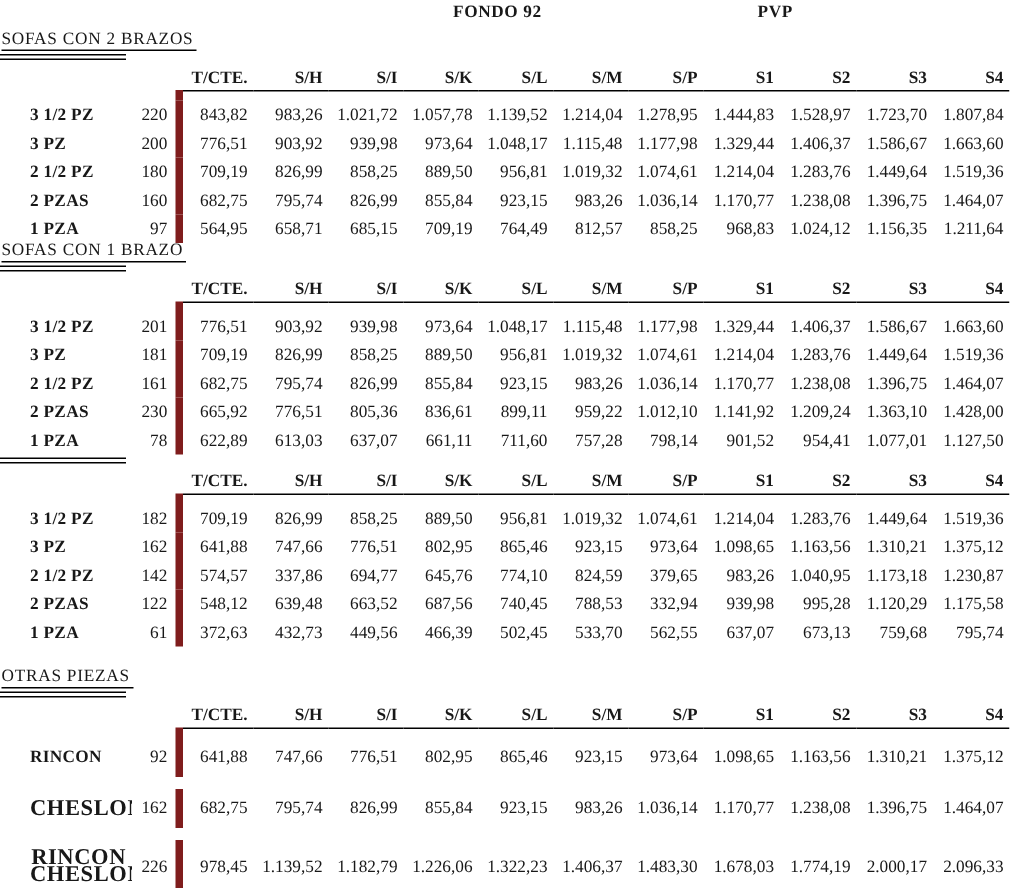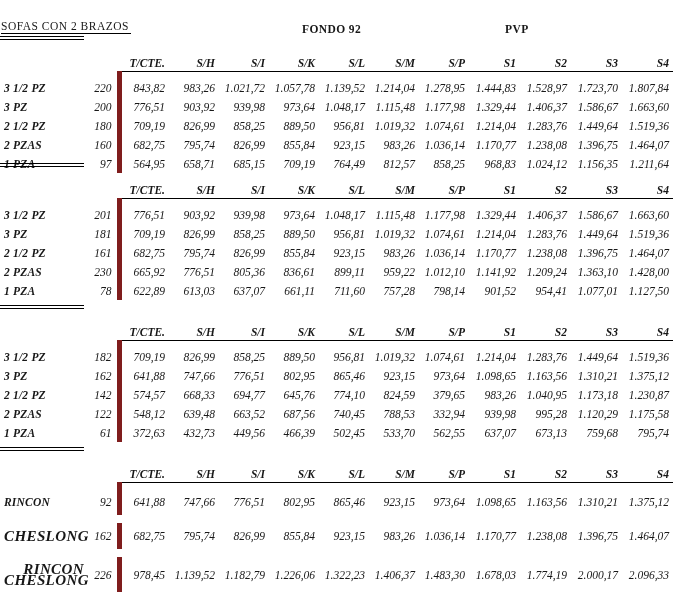--- a/index.html
+++ b/index.html
@@ -3,46 +3,46 @@
 <meta charset="utf-8">
 <style>
   html,body { margin:0; padding:0; background:#ffffff; }
   body {
     width:673px; height:592px; overflow:hidden; position:relative;
     font-family:"Liberation Serif","DejaVu Serif",serif;
     font-size:11.5px; color:#181818;
   }
   .page { position:relative; width:673px; height:592px; background:#fff; }
 
-  .top-headers { position:absolute; top:2px; left:0; width:673px; height:16px;margin-top:21px; }
+  .top-headers { position:absolute; top:2px; left:0; width:673px; height:16px; }
   .group-label { position:absolute; font-weight:bold; letter-spacing:0.4px; white-space:nowrap; }
   .group-label.fondo { left:302px; }
   .group-label.pvp  { left:505px; }
 
   .section { position:absolute; left:0; width:536px; }
   .sec-title { height:14px; line-height:13px; }
   .sec-title .title-text {
     display:inline-block; border-bottom:1px solid #000;
     letter-spacing:0.5px; padding-right:2px; margin-left:1px;
   }
   .double-rule {
     width:84px; height:2px; margin-top:2px;
     border-top:1px solid #000; border-bottom:1px solid #000;
   }
 
-  table.price-table { border-collapse:collapse; table-layout:fixed; width:673px; margin-top:12px;font-style:italic; }
+  table.price-table { border-collapse:collapse; table-layout:fixed; width:673px; margin-top:1px; }
   table.price-table th, table.price-table td { overflow:hidden; white-space:nowrap; }
   thead th {
     font-weight:bold; text-align:right; vertical-align:bottom;
     height:17px; padding:0 4px 2px 0; font-size:11.5px;
   }
   th.col-h { border-bottom:1px solid #000; }
   tbody td { text-align:right; padding:0 4px 0 0; vertical-align:middle; }
   tr.data-row { height:19px; }
-  td.label { text-align:left; font-weight:bold; padding-left:4px; letter-spacing:0.2px; }
+  td.label { text-align:left; font-weight:bold; padding-left:20px; letter-spacing:0.2px; }
   td.label.small {
     text-align:right; font-size:15px; letter-spacing:0.4px;
     padding-right:4px; line-height:11px;
   }
   td.size { padding-right:5px; }
   td.first-val { border-left:5px solid #7f1d1d; }
   tr.spacer { height:6px; }
   tr.spacer td { padding:0; height:6px; }
   tr.gap { height:8px; }
   tr.gap td { padding:0; height:8px; }
@@ -178,20 +178,21 @@
             <td class="val">968,83</td>
             <td class="val">1.024,12</td>
             <td class="val">1.156,35</td>
             <td class="val">1.211,64</td>
           </tr>
         </tbody>
       </table>
   </section>
 
   <section class="section" id="sec-1">
+    <div class="sec-title"><span class="title-text">SOFAS CON 1 BRAZO</span></div>
     <div class="double-rule"></div>
     <table class="price-table">
         <colgroup>
           <col style="width: 88px;">
           <col style="width: 31px;">
           <col style="width: 50px;">
           <col style="width: 50px;">
           <col style="width: 50px;">
           <col style="width: 50px;">
           <col style="width: 50px;">
@@ -370,21 +371,21 @@
             <td class="val">973,64</td>
             <td class="val">1.098,65</td>
             <td class="val">1.163,56</td>
             <td class="val">1.310,21</td>
             <td class="val">1.375,12</td>
           </tr>
           <tr class="data-row">
             <td class="label">2 1/2 PZ</td>
             <td class="size">142</td>
             <td class="val first-val">574,57</td>
-            <td class="val">668,33</td>
+            <td class="val">337,86</td>
             <td class="val">694,77</td>
             <td class="val">645,76</td>
             <td class="val">774,10</td>
             <td class="val">824,59</td>
             <td class="val">379,65</td>
             <td class="val">983,26</td>
             <td class="val">1.040,95</td>
             <td class="val">1.173,18</td>
             <td class="val">1.230,87</td>
           </tr>
@@ -416,20 +417,21 @@
             <td class="val">637,07</td>
             <td class="val">673,13</td>
             <td class="val">759,68</td>
             <td class="val">795,74</td>
           </tr>
         </tbody>
       </table>
   </section>
 
   <section class="section" id="sec-3">
+    <div class="sec-title"><span class="title-text">OTRAS PIEZAS</span></div>
     <div class="double-rule"></div>
     <table class="price-table">
         <colgroup>
           <col style="width: 88px;">
           <col style="width: 31px;">
           <col style="width: 50px;">
           <col style="width: 50px;">
           <col style="width: 50px;">
           <col style="width: 50px;">
           <col style="width: 50px;">

